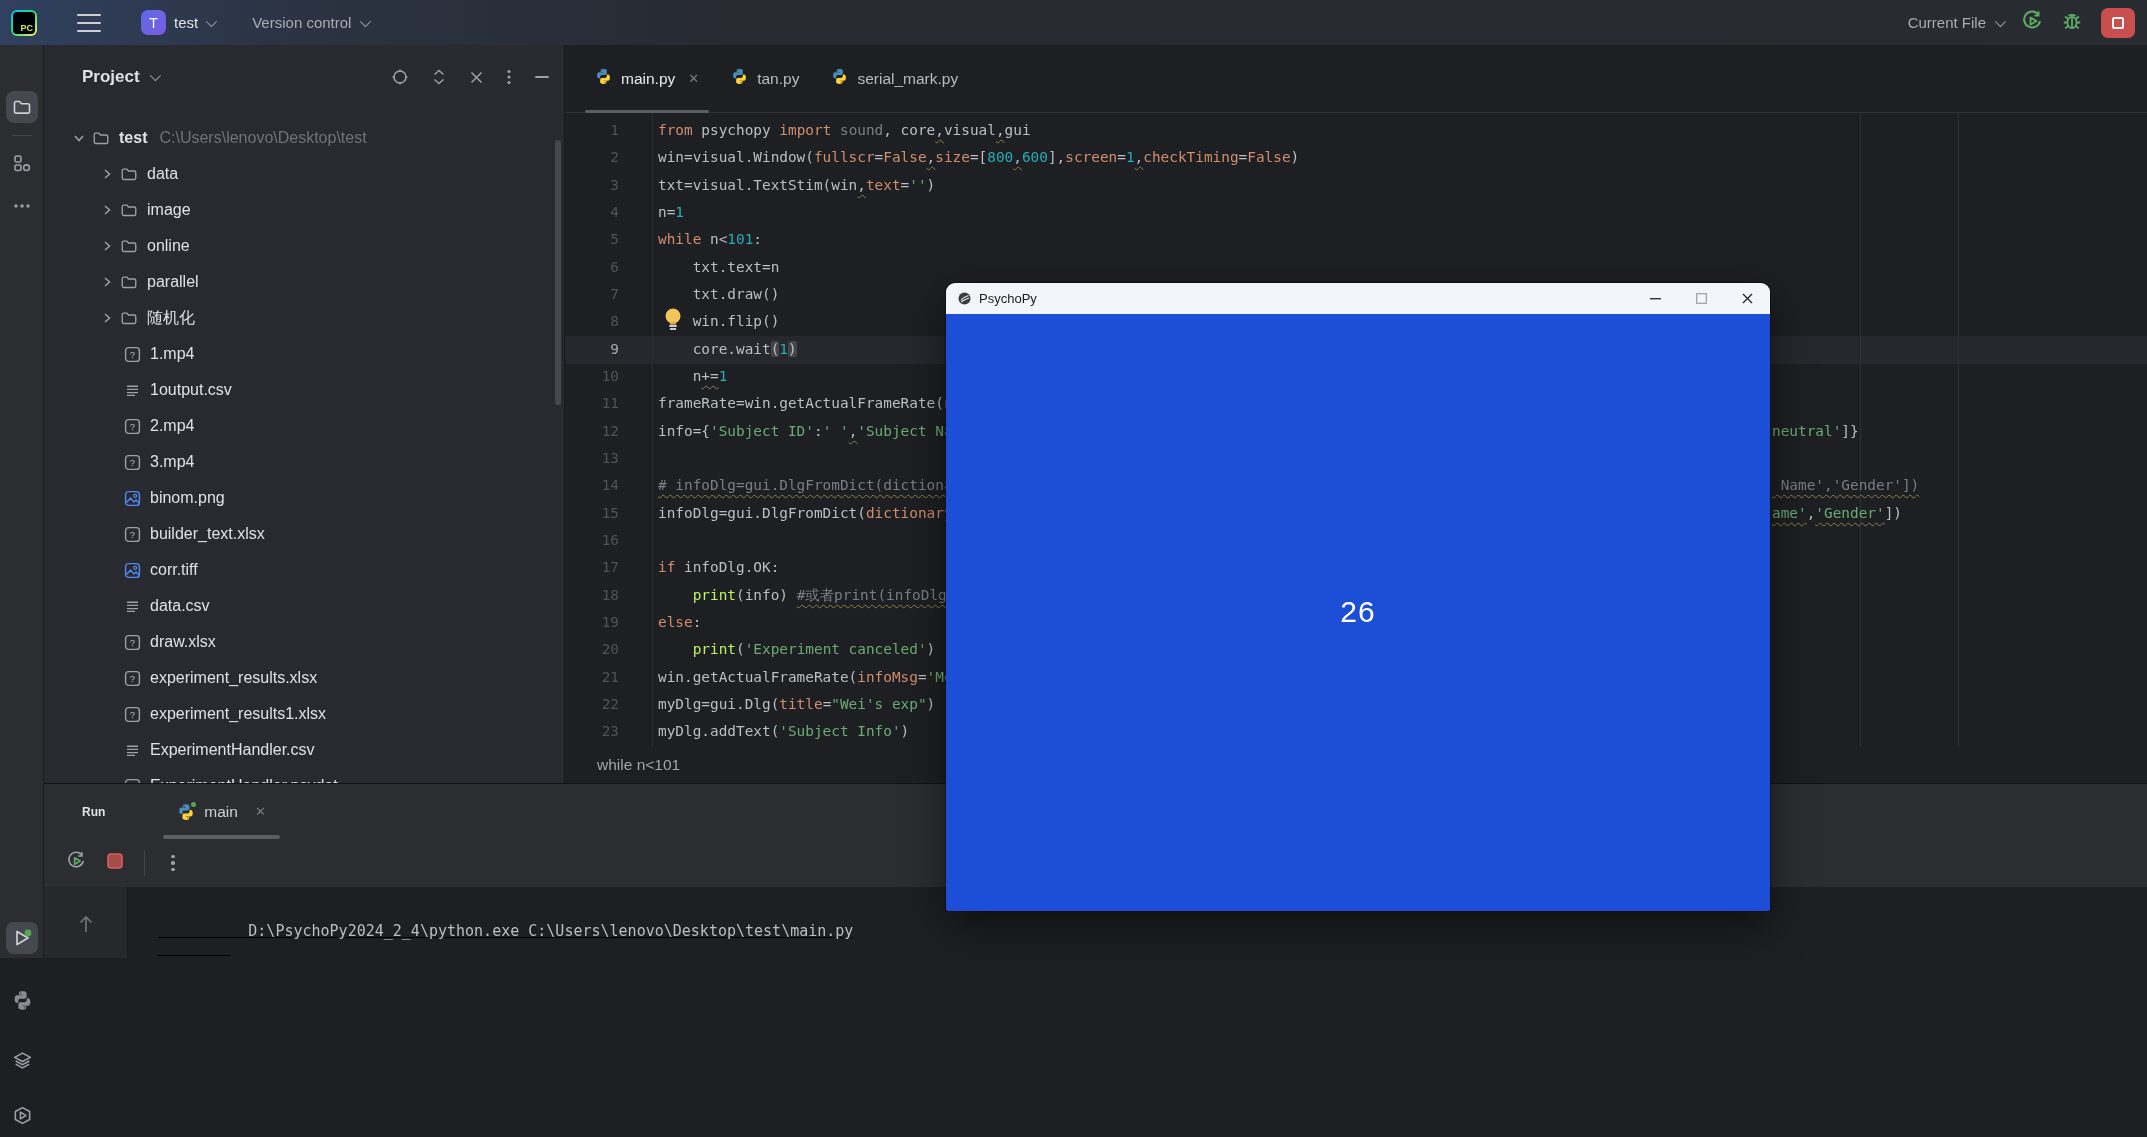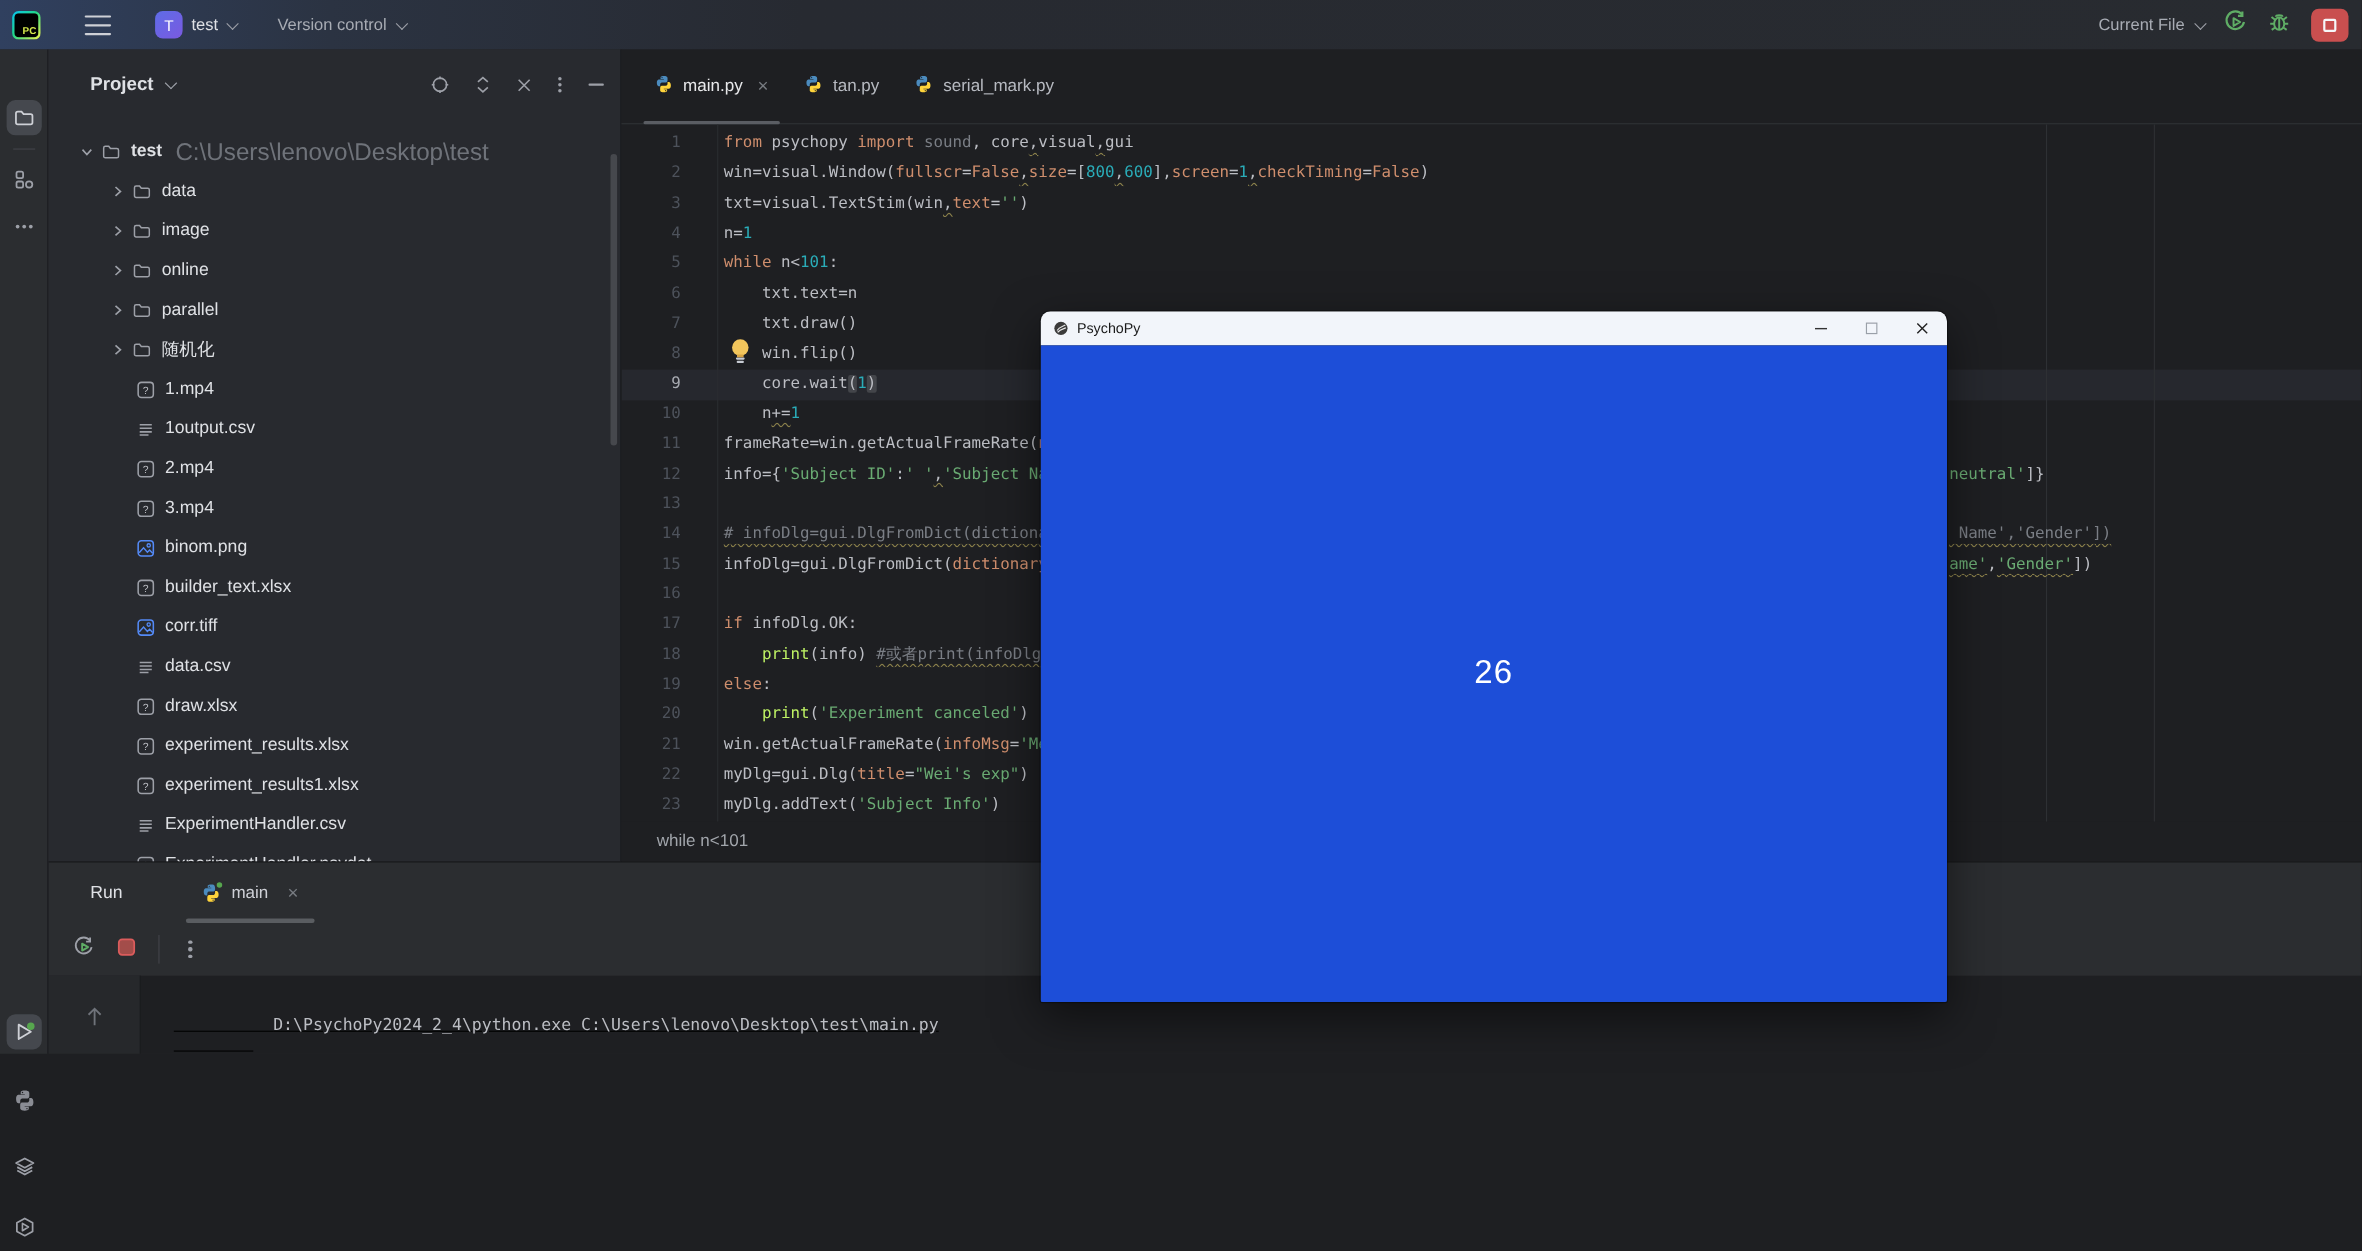--- a/index.html
+++ b/index.html
@@ -46,21 +46,21 @@
   
   .project-panel { position:relative; width:521px; background:#282A2F; border-right:1px solid #17181B; }
   .pp-header { display:flex; align-items:center; height:64px; padding:0 14px 0 38px; }
   .pp-title { color:#DFE1E5; font-size:17px; font-weight:600; }
   .pp-header .chev { margin-left:10px; }
   .pp-actions { margin-left:auto; display:flex; align-items:center; gap:22px; }
   .pp-actions svg { display:block; }
   .tree { position:absolute; top:75px; left:0; right:0; bottom:0; overflow:hidden; }
   .tree-row { height:36px; display:flex; align-items:center; color:#DFE1E5; font-size:16px; }
   .tree-row .name.bold { font-weight:700; }
-  .tree-row .path { color:#6F737A; margin-left:12px; font-size:22px; }
+  .tree-row .path { color:#6F737A; margin-left:12px; font-size:16px; }
   .tree-row .ic { margin-right:9px; display:flex; }
   .tree-row .tchev { width:22px; display:flex; justify-content:center; margin-right:2px; }
   .pp-scrollbar { position:absolute; right:3px; top:95px; width:6px; height:265px; border-radius:3px; background:#46484D; }
 
   
   .editor-col { position:relative; flex:1; background:#1E1F22; display:flex; flex-direction:column; }
   .tabbar { height:68px; display:flex; align-items:stretch; padding-left:14px; border-bottom:1px solid #303236; }
   .tab { position:relative; display:flex; align-items:center; gap:9px; padding:0 16px; font-size:15.5px; color:#B7BAC1; }
   .tab.active { color:#E8E9EB; }
   .tab.active::after { content:""; position:absolute; left:6px; right:6px; bottom:-1px; height:3px; border-radius:2px; background:#5A5D63; }
@@ -93,21 +93,21 @@
   .psy-title { color:#1B1B1B; font-size:13px; }
   .psy-controls { margin-left:auto; display:flex; height:100%; }
   .psy-cbtn { width:46px; display:flex; align-items:center; justify-content:center; }
   .psy-content { flex:1; background:#1d4ed8; position:relative; }
   .psy-text { position:absolute; left:50%; top:50%; transform:translate(-50%,-52%);
     color:#FFFFFF; font-size:30px; letter-spacing:1px; }
 
   
   .run-panel { height:179px; background:#2B2D30; border-top:1px solid #121315; display:flex; flex-direction:column; }
   .rp-tabs { height:55px; display:flex; align-items:center; }
-  .rp-title { color:#DFE1E5; font-size:16px; font-weight:400; margin-left:38px; }
+  .rp-title { color:#DFE1E5; font-size:12px; font-weight:700; margin-left:38px; }
   .rp-tab { position:relative; height:100%; display:flex; align-items:center; gap:9px; margin-left:66px; padding:0 6px; color:#CED0D6; font-size:15.5px; }
   .rp-tab::after { content:""; position:absolute; left:-8px; right:-8px; bottom:0; height:4px; border-radius:3px; background:#5A5D61; }
   .rp-tab .close { color:#787C82; font-size:13px; margin-left:8px; }
   .pyicon-wrap { position:relative; display:flex; }
   .run-dot { position:absolute; right:-3px; top:-3px; width:9px; height:9px; border-radius:50%; background:#57A64E; border:2px solid #2B2D30; }
   .rp-toolbar { height:48px; display:flex; align-items:center; gap:20px; padding-left:22px; }
   .rp-sep { width:1px; height:26px; background:#43454A; }
   .kebab { display:flex; flex-direction:column; gap:3px; padding:0 6px; }
   .kebab i { width:3.5px; height:3.5px; border-radius:50%; background:#9DA0A8; display:block; }
   .console { flex:1; display:flex; background:#1E1F22;text-decoration:underline; }

